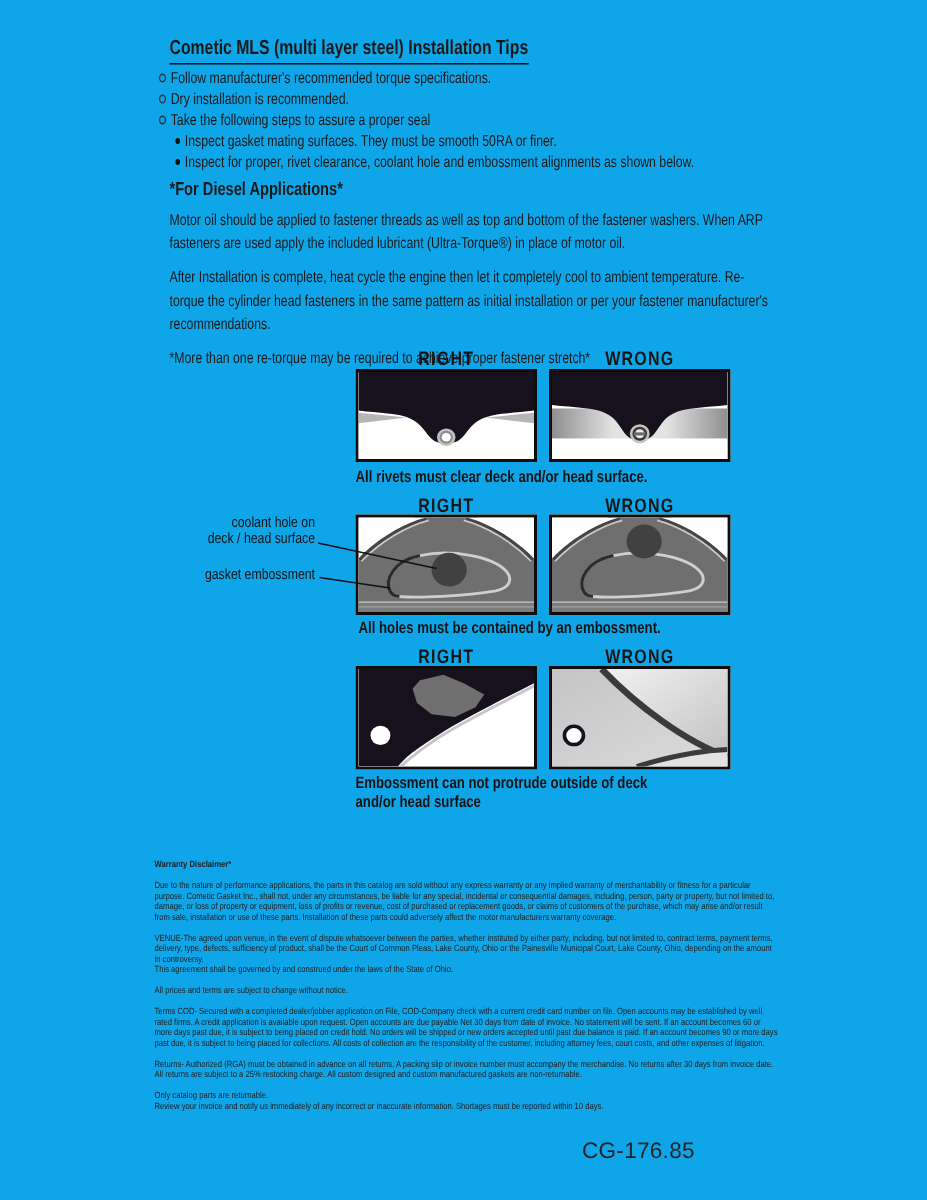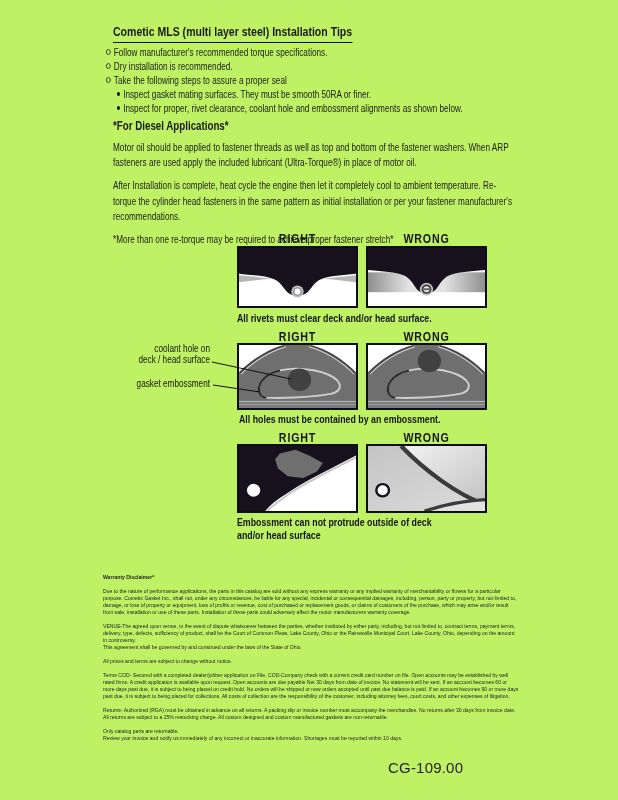--- a/index.html
+++ b/index.html
@@ -1,17 +1,17 @@
 <!DOCTYPE html>
 <html><head>
 <meta charset="utf-8">
 <style>
   html,body{margin:0;padding:0;background:#e8e8e8;}
   .page{
-    position:relative; width:618px; height:800px; background:#bef264;
+    position:relative; width:618px; height:800px; background:#0ea5e9;
     font-family:"Liberation Sans", sans-serif; color:#1a1a1a; overflow:hidden;
     margin:0 auto;
   }
   
   .doc-title{
     position:absolute; left:113px; top:24px;
     font-size:13.5px; font-weight:bold; letter-spacing:0;
     border-bottom:1.5px solid #111; padding-bottom:3px;
     transform:scaleX(0.78); transform-origin:left top; white-space:nowrap;
   }
@@ -236,15 +236,15 @@
     <p class="blk gap">Due to the nature of performance applications, the parts in this catalog are sold without any express warranty or any implied warranty of merchantability or fitness for a particular purpose.  Cometic Gasket Inc., shall not, under any circumstances, be liable for any special, incidental or consequential damages, including, person, party or property, but not limited to, damage, or loss of property or equipment, loss of profits or revenue, cost of purchased or replacement goods, or claims of customers of the purchase, which may arise and/or result from sale, installation or use of these parts.  Installation of these parts could adversely affect the motor manufacturers warranty coverage.</p>
     <p class="blk">VENUE-The agreed upon venue, in the event of dispute whatsoever between the parties, whether instituted by either party, including, but not limited to, contract terms, payment terms, delivery, type, defects, sufficiency of product, shall be the Court of Common Pleas, Lake County, Ohio or the Painesville Municipal Court, Lake County, Ohio, depending on the amount in controversy.</p>
     <p class="blk gap">This agreement shall be governed by and construed under the laws of the State of Ohio.</p>
     <p class="blk gap">All prices and terms are subject to change without notice.</p>
     <p class="blk gap">Terms COD- Secured with a completed dealer/jobber application on File, COD-Company check with a current credit card number on file.  Open accounts may be established by well rated firms.  A credit application is available upon request.  Open accounts are due payable Net 30 days from date of invoice.  No statement will be sent.  If an account becomes 60 or more days past due, it is subject to being placed on credit hold.  No orders will be shipped or new orders accepted until past due balance is paid.  If an account becomes 90 or more days past due, it is subject to being placed for collections.  All costs of collection are the responsibility of the customer, including attorney fees, court costs, and other expenses of litigation.</p>
     <p class="blk gap">Returns- Authorized (RGA) must be obtained in advance on all returns.  A packing slip or invoice number must accompany the merchandise.  No returns after 30 days from invoice date.  All returns are subject to a 25% restocking charge.  All custom designed and custom manufactured gaskets are non-returnable.</p>
     <p class="blk">Only catalog parts are returnable.</p>
     <p class="blk">Review your invoice and notify us immediately of any incorrect or inaccurate information.  Shortages must be reported within 10 days.</p>
   </div>
 
-  <div class="page-number">CG-109.00</div>
+  <div class="page-number">CG-176.85</div>
 
 </div>
 
 </body></html>

